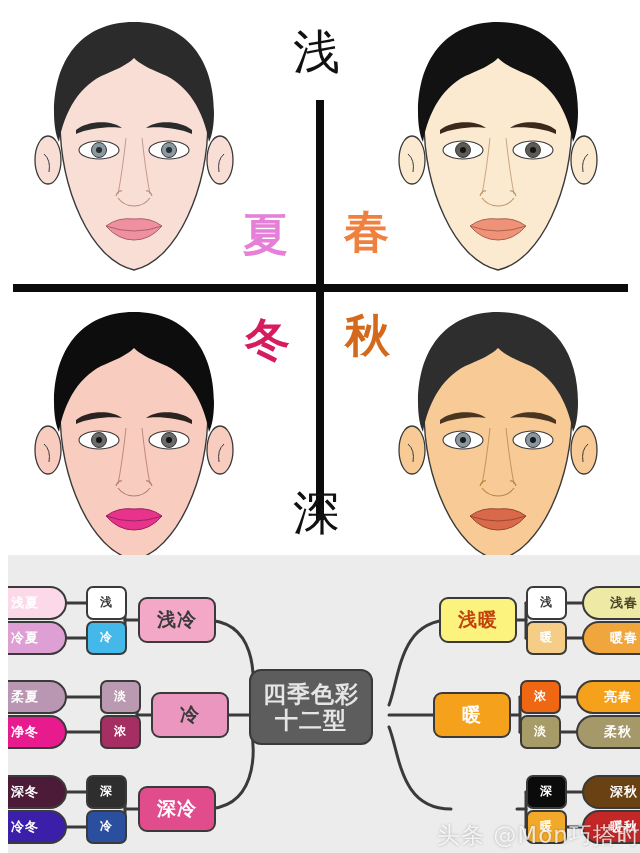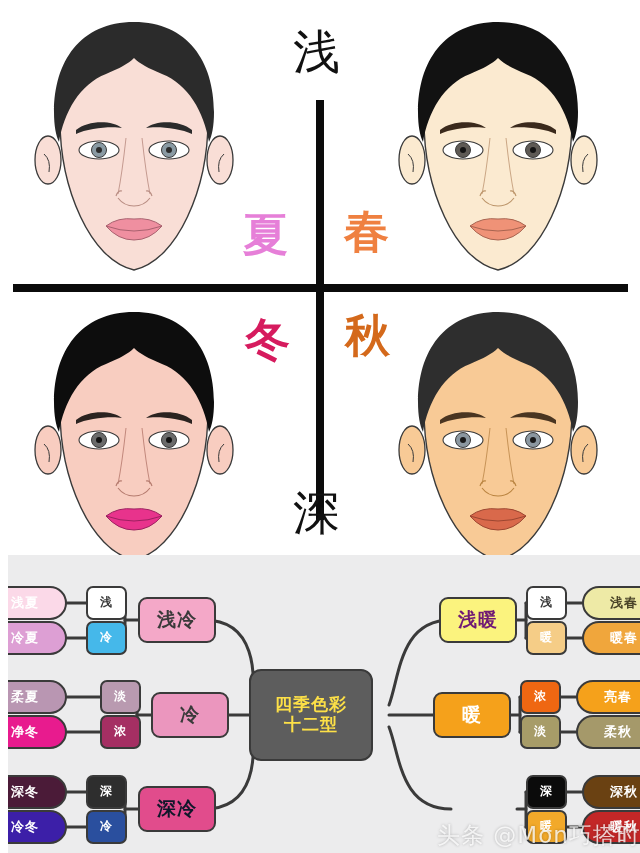--- a/index.html
+++ b/index.html
@@ -37,22 +37,22 @@
   #mindmap{position:absolute;left:8px;top:555px;width:640px;height:298px;background:#ececed;overflow:hidden;}
   #mindmap svg.links{position:absolute;left:0;top:0;width:640px;height:298px;}
 
   .node{position:absolute;display:flex;align-items:center;justify-content:center;
         box-sizing:border-box;border:2px solid #3a3a3a;text-align:center;
         font-weight:700;line-height:1.15;letter-spacing:1px;
         font-family:"DejaVu Sans","Liberation Sans",sans-serif;}
   .leaf{width:84px;height:34px;border-radius:17px;font-size:13px;}
   .mid{width:41px;height:34px;border-radius:7px;font-size:12px;}
   .branch{width:78px;height:46px;border-radius:9px;font-size:19px;}
-  .core{width:124px;height:92px;border-radius:12px;font-size:17px;background:#5d5d5d;
-        color:#fde047;border:2px solid #3a3a3a;flex-direction:column;}
+  .core{width:124px;height:76px;border-radius:12px;font-size:23px;background:#5d5d5d;
+        color:#e5e5e5;border:2px solid #3a3a3a;flex-direction:column;}
   .core span{display:block;}
 
   .wm{position:absolute;left:437px;top:820px;font-size:23px;color:rgba(255,255,255,.78);
       letter-spacing:1px;text-shadow:0 0 3px rgba(0,0,0,.28);
       font-family:"DejaVu Sans","Liberation Sans",sans-serif;white-space:nowrap;}
 </style>
 </head>
 <body>
 
 <div id="quadrant">
@@ -242,28 +242,28 @@
   <div class="node leaf" style="left:-25px;top:125px;background:#b996b2;color:#ffffff;">柔夏</div>
   <div class="node leaf" style="left:-25px;top:160px;background:#e81b8e;color:#ffffff;">净冬</div>
   <div class="node mid" style="left:92px;top:125px;background:#b99ab0;color:#ffffff;">淡</div>
   <div class="node mid" style="left:92px;top:160px;background:#a52f63;color:#ffffff;">浓</div>
   <div class="node branch" style="left:143px;top:137px;background:#eb96be;color:#3a3a3a;">冷</div>
 
   <div class="node leaf" style="left:-25px;top:220px;background:#4b1b38;color:#ffffff;">深冬</div>
   <div class="node leaf" style="left:-25px;top:255px;background:#3c1fa8;color:#ffffff;">冷冬</div>
   <div class="node mid" style="left:78px;top:220px;background:#2e2e2e;color:#ffffff;">深</div>
   <div class="node mid" style="left:78px;top:255px;background:#2a4f9e;color:#ffffff;">冷</div>
-  <div class="node branch" style="left:130px;top:231px;background:#e14c8c;color:#0f172a;">深冷</div>
+  <div class="node branch" style="left:130px;top:231px;background:#e14c8c;color:#ffffff;">深冷</div>
 
   <div class="node core" style="left:241px;top:114px;">
     <span>四季色彩</span>
     <span>十二型</span>
   </div>
 
-  <div class="node branch" style="left:431px;top:42px;background:#fbf37e;color:#701a75;">浅暖</div>
+  <div class="node branch" style="left:431px;top:42px;background:#fbf37e;color:#c2410c;">浅暖</div>
   <div class="node mid" style="left:518px;top:31px;background:#ffffff;color:#3a3a3a;">浅</div>
   <div class="node mid" style="left:518px;top:66px;background:#f5cd87;color:#ffffff;">暖</div>
   <div class="node leaf" style="left:574px;top:31px;background:#eeeaa6;color:#4a4428;">浅春</div>
   <div class="node leaf" style="left:574px;top:66px;background:#f0a63c;color:#ffffff;">暖春</div>
 
   <div class="node branch" style="left:425px;top:137px;background:#f5a11b;color:#ffffff;">暖</div>
   <div class="node mid" style="left:512px;top:125px;background:#ef6712;color:#ffffff;">浓</div>
   <div class="node mid" style="left:512px;top:160px;background:#a79c68;color:#ffffff;">淡</div>
   <div class="node leaf" style="left:568px;top:125px;background:#f5a11b;color:#ffffff;">亮春</div>
   <div class="node leaf" style="left:568px;top:160px;background:#a5996a;color:#ffffff;">柔秋</div>

